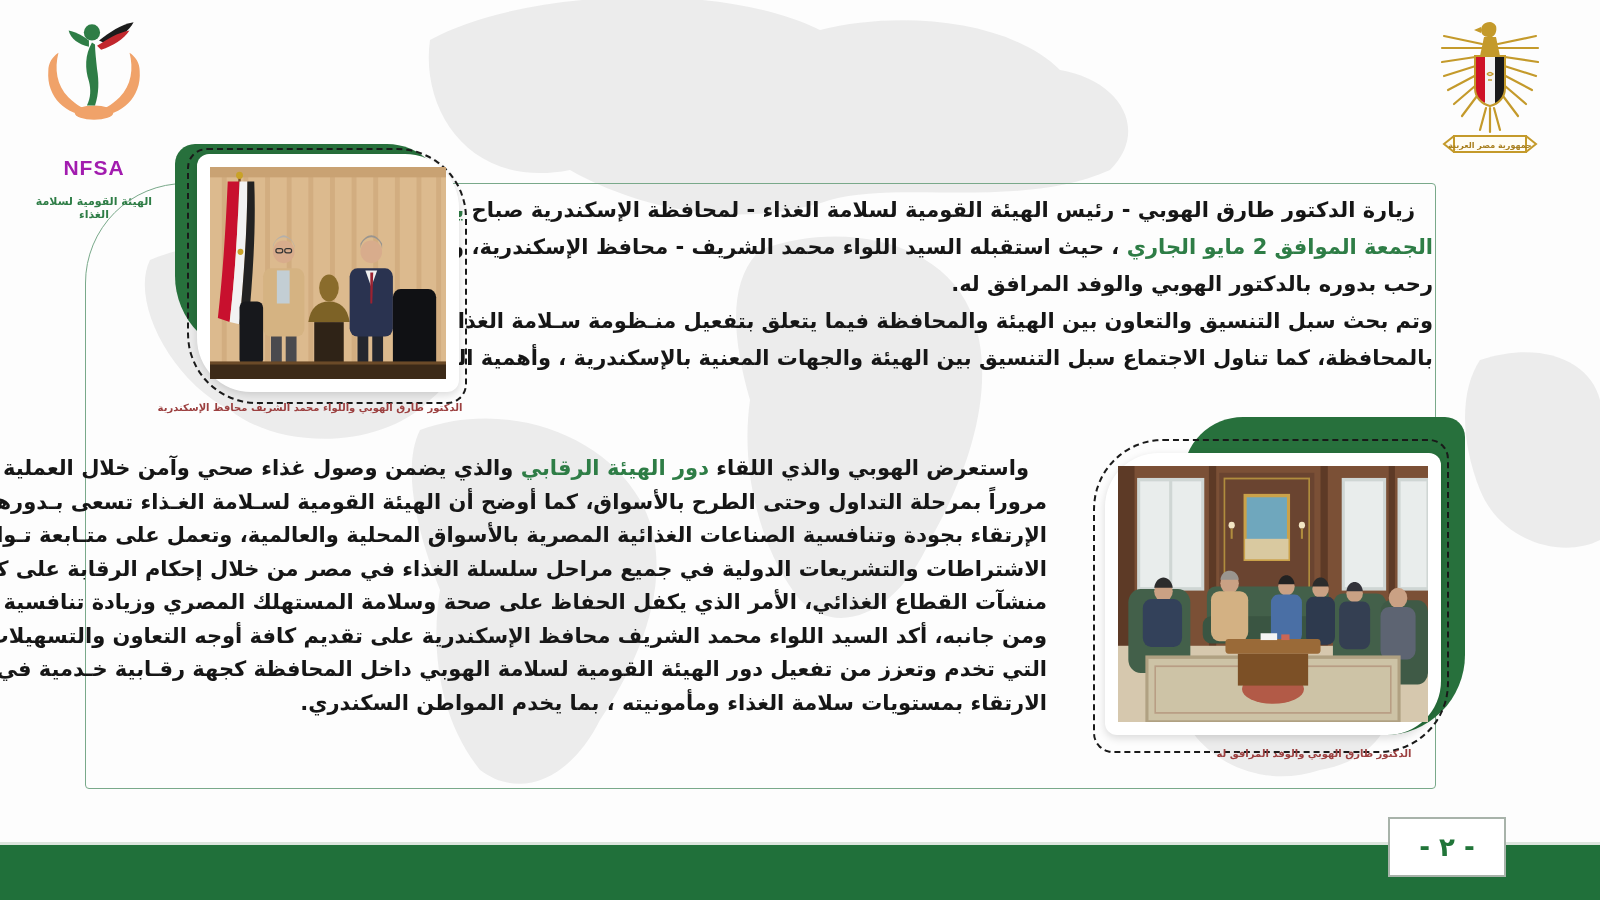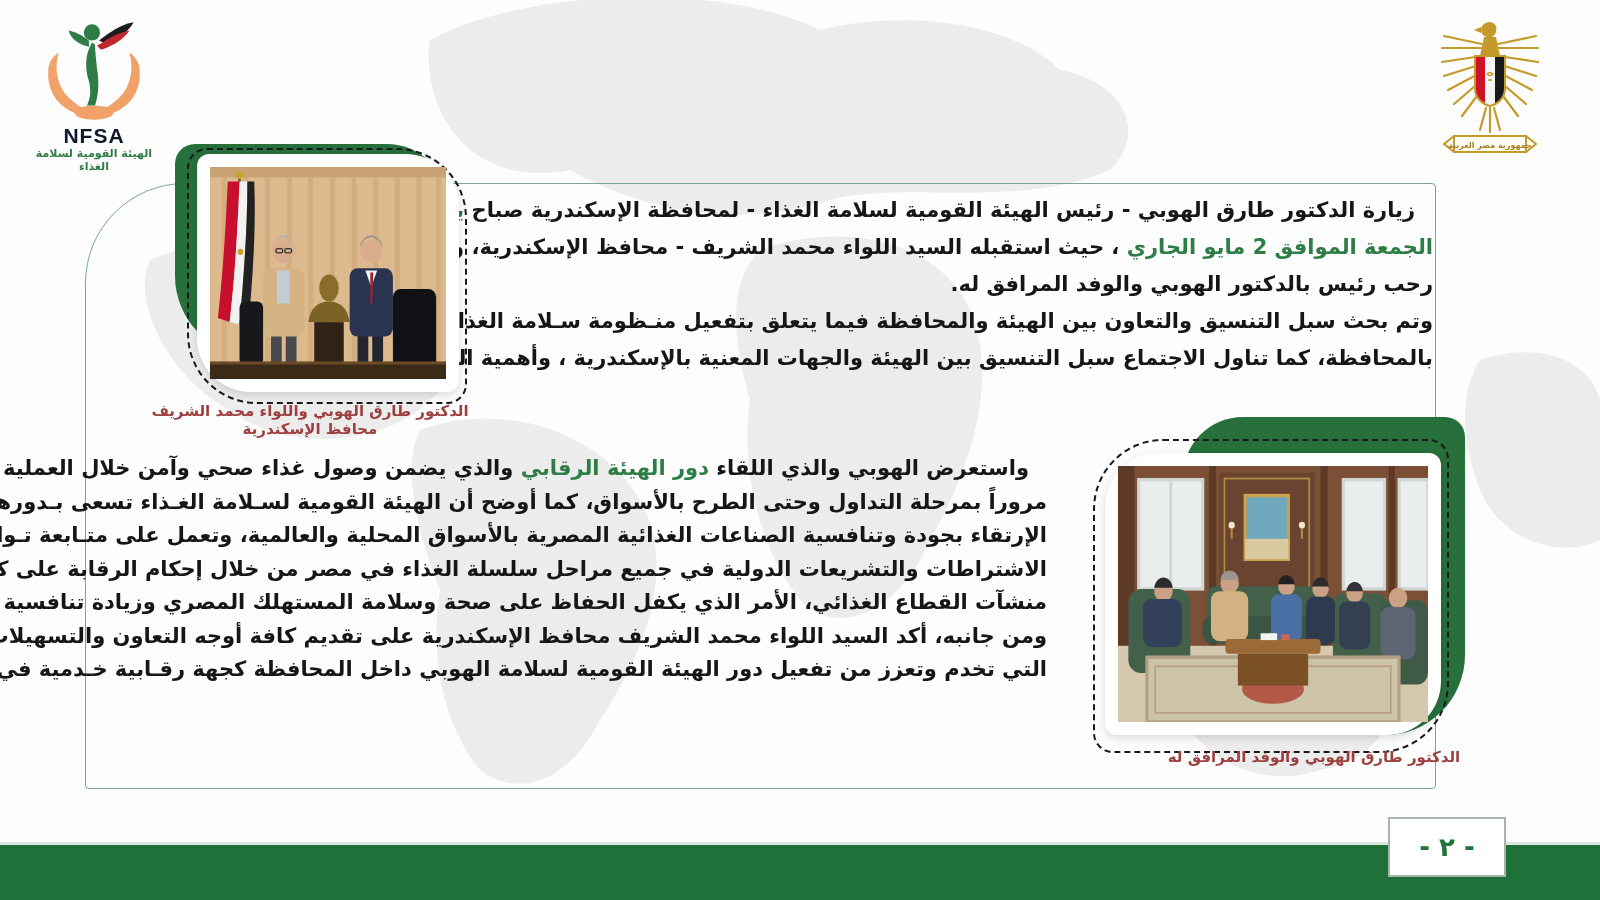--- a/index.html
+++ b/index.html
@@ -7,40 +7,40 @@
         font-family:"DejaVu Sans",sans-serif;}
   .abs{position:absolute;text-align:right;}
   
   #worldmap{position:absolute;left:0;top:0;z-index:0;}
   
   #content-frame{position:absolute;left:85px;top:183px;width:1349px;height:604px;
     border:1.5px solid #79a98a;border-radius:100px 4px 4px 4px;z-index:1;}
   
   #nfsa-logo{left:28px;top:18px;width:132px;z-index:4;text-align:center;}
   #nfsa-acronym{font-family:"Liberation Sans","DejaVu Sans",sans-serif;font-weight:bold;
-    font-size:21px;letter-spacing:1px;color:#0f172a;line-height:20px;}
-  #nfsa-name{font-size:11px;font-weight:bold;color:#2e7d46;direction:rtl;margin-top:1px;}
+    font-size:21px;letter-spacing:1px;color:#a21caf;line-height:20px;margin-top:32px;}
+  #nfsa-name{font-size:11px;font-weight:bold;color:#2e7d46;direction:rtl;margin-top:17px;}
   #egypt-emblem{left:1430px;top:18px;width:120px;z-index:4;}
   
   .photo-group{z-index:3;}
   .frame-green{position:absolute;background:#27703c;}
   .frame-dashed{position:absolute;border:2.5px dashed #1a1a1a;background:transparent;}
   .photo-card{position:absolute;background:#ffffff;box-shadow:0 3px 8px rgba(0,0,0,.14);}
   .photo-card svg{position:absolute;left:13px;top:13px;}
   #photo1-group{left:165px;top:118px;width:312px;height:300px;}
   #photo1-green{left:10px;top:26px;width:272px;height:212px;border-radius:20px 60px 20px 80px;}
   #photo1-dashed{left:22px;top:30px;width:276px;height:252px;border-radius:20px 70px 20px 70px;}
   #photo1-card{left:32px;top:36px;width:262px;height:238px;border-radius:12px 54px 12px 54px;}
   #photo2-group{left:1075px;top:405px;width:400px;height:350px;}
   #photo2-green{left:108px;top:12px;width:282px;height:318px;border-radius:60px 20px 80px 20px;}
   #photo2-dashed{left:18px;top:34px;width:352px;height:310px;border-radius:70px 20px 70px 20px;}
   #photo2-card{left:30px;top:48px;width:336px;height:282px;border-radius:54px 12px 54px 12px;}
   
   .caption{position:absolute;z-index:3;direction:rtl;text-align:center;
-    font-size:15px;font-weight:bold;color:#9c4040;}
+    font-size:10px;font-weight:bold;color:#9c4040;}
   #caption1{left:150px;top:402px;width:320px;}
   #caption2{left:1154px;top:748px;width:320px;}
   
   .para{position:absolute;z-index:2;direction:rtl;color:#161616;font-weight:bold;
     font-size:21px;}
   .para .tline{text-align:right;white-space:nowrap;}
   .para .tline:first-child{padding-right:18px;}
   .seg-green{color:#2e7d46;}
   #para1{left:480px;top:192px;width:953px;}
   #para1 .tline{line-height:37px;height:37px;}
@@ -182,21 +182,21 @@
         <rect y="190" width="240" height="15" fill="#3c2a18"></rect>
         <rect y="188" width="240" height="3" fill="#6b4a28"></rect>
       </svg>
     </div>
   </div>
   <div id="caption1" class="caption">الدكتور طارق الهوبي واللواء محمد الشريف محافظ الإسكندرية</div>
 
   <div id="para1" class="para">
       <div class="tline"><span class="seg-dark">زيارة الدكتور طارق الهوبي - رئيس الهيئة القومية لسلامة الغذاء - لمحافظة الإسكندرية صباح </span><span class="seg-green">يـوم</span></div>
       <div class="tline"><span class="seg-green">الجمعة الموافق 2 مايو الجاري</span><span class="seg-dark"> ، حيث استقبله السيد اللواء محمد الشريف - محافظ الإسكندرية، والذي</span></div>
-      <div class="tline"><span class="seg-dark">رحب رئيس بالدكتور الهوبي والوفد المرافق له.</span></div>
+      <div class="tline"><span class="seg-dark">رحب بدوره بالدكتور الهوبي والوفد المرافق له.</span></div>
       <div class="tline"><span class="seg-dark">وتم بحث سبل التنسيق والتعاون بين الهيئة والمحافظة فيما يتعلق بتفعيل منـظومة سـلامة الغذاء</span></div>
       <div class="tline"><span class="seg-dark">بالمحافظة، كما تناول الاجتماع سبل التنسيق بين الهيئة والجهات المعنية بالإسكندرية ، وأهمية العمل</span></div>
     </div>
 
   <div id="photo2-group" class="abs photo-group">
     <div id="photo2-green" class="frame-green"></div>
     <div id="photo2-dashed" class="frame-dashed"></div>
     <div id="photo2-card" class="photo-card">
       <svg width="310" height="256" viewBox="0 0 300 225" preserveAspectRatio="none">
         <rect width="300" height="225" fill="#7b5036"></rect>
@@ -264,20 +264,21 @@
   <div id="caption2" class="caption">الدكتور طارق الهوبي والوفد المرافق له</div>
 
   <div id="para2" class="para">
       <div class="tline"><span class="seg-dark">واستعرض الهوبي والذي اللقاء </span><span class="seg-green">دور الهيئة الرقابي</span><span class="seg-dark"> والذي يضمن وصول غذاء صحي وآمن خلال العملية الإنتاجية،</span></div>
       <div class="tline"><span class="seg-dark">مروراً بمرحلة التداول وحتى الطرح بالأسواق، كما أوضح أن الهيئة القومية لسـلامة الغـذاء تسعى بـدورها إلى</span></div>
       <div class="tline"><span class="seg-dark">الإرتقاء بجودة وتنافسية الصناعات الغذائية المصرية بالأسواق المحلية والعالمية، وتعمل على متـابعة تـوافر</span></div>
       <div class="tline"><span class="seg-dark">الاشتراطات والتشريعات الدولية في جميع مراحل سلسلة الغذاء في مصر من خلال إحكام الرقابة على كـافة</span></div>
       <div class="tline"><span class="seg-dark">منشآت القطاع الغذائي، الأمر الذي يكفل الحفاظ على صحة وسلامة المستهلك المصري وزيادة تنافسية وقبول</span></div>
       <div class="tline"><span class="seg-dark">ومن جانبه، أكد السيد اللواء محمد الشريف محافظ الإسكندرية على تقديم كافة أوجه التعاون والتسهيلات</span></div>
       <div class="tline"><span class="seg-dark">التي تخدم وتعزز من تفعيل دور الهيئة القومية لسلامة الهوبي داخل المحافظة كجهة رقـابية خـدمية في</span></div>
+      <div class="tline"><span class="seg-dark">الارتقاء بمستويات سلامة الغذاء ومأمونيته ، بما يخدم المواطن السكندري.</span></div>
     </div>
 
   <div id="footer-line" class="abs"></div>
   <div id="footer-bar" class="abs"></div>
   <div id="page-number-box" class="abs">
     <span>- ٢ -</span>
   </div>
 
 </div>
 

